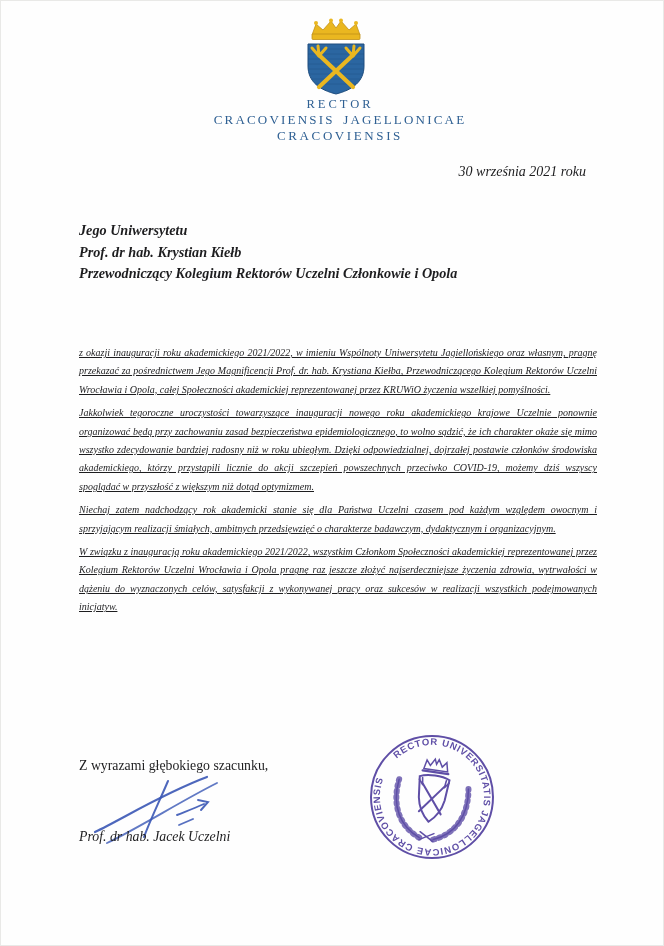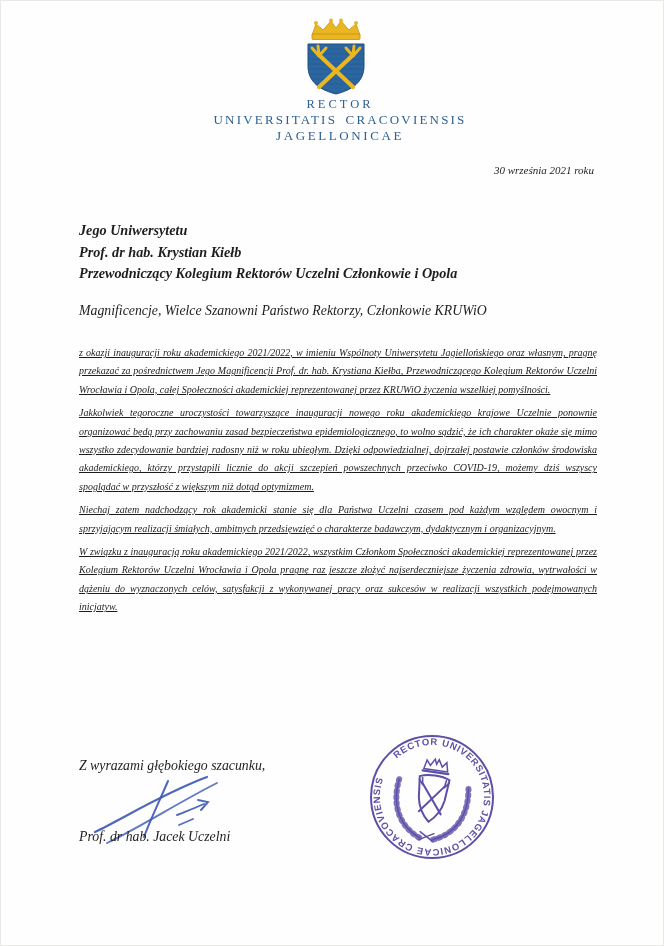--- a/index.html
+++ b/index.html
@@ -14,34 +14,34 @@
     color: var(--text-color, #1d1d1f);
   }
 
   
   .crest { position: absolute; left: 289px; top: 17px; width: 92px; height: 78px; }
   .letterhead-text { position: absolute; left: 16px; right: 0; top: 96px; text-align: center; color: var(--header-blue, #2f6093); }
   .lh1 { font-size: 12.5px; letter-spacing: 3px; line-height: 15px; font-weight: 500; }
   .lh2 { font-size: 13px;   letter-spacing: 2.2px; line-height: 15.5px; word-spacing: 3px; }
   .lh3 { font-size: 13px;   letter-spacing: 2.6px; line-height: 15.5px; }
 
-  .date-line { position: absolute; right: 69px; top: 163px; font-style: italic; font-size: 11px; }
+  .date-line { position: absolute; right: 77px; top: 163px; font-style: italic; font-size: 14px; }
 
   .addressee { position: absolute; left: 78px; top: 219px; font-style: italic; font-weight: bold; font-size: 14.2px; line-height: 21.5px; }
 
   .salutation { position: absolute; left: 78px; top: 302px; font-style: italic; font-size: 13.8px; }
 
   .body-text { position: absolute; left: 78px; top: 343px; width: 518px; }
   .body-text p {
     font-style: italic; font-size: 10px; line-height: 18.4px;
     text-align: justify; text-justify: inter-word;
     margin: 0 0 5px 0; hyphens: none; text-decoration: underline;
   }
 
-  .closing { position: absolute; left: 78px; top: 757px; font-style: italic; font-size: 13.8px; }
+  .closing { position: absolute; left: 78px; top: 757px; font-size: 13.8px; }
   .signature { position: absolute; left: 88px; top: 769px; width: 168px; height: 80px; }
   .signer { position: absolute; left: 78px; top: 828px; font-style: italic; font-size: 13.8px; }
 
   .stamp { position: absolute; left: 366px; top: 731px; width: 130px; height: 130px; opacity: 0.9; }
   .stamp text {
     font-family: "Liberation Sans", "DejaVu Sans", sans-serif;
     font-size: 9.5px; font-weight: 700; letter-spacing: 0.8px;
     fill: var(--stamp-purple, #4e3c9d);
   }
   .stamp .line { stroke: var(--stamp-purple, #4e3c9d); fill: none; stroke-linecap: round; }
@@ -79,33 +79,32 @@
     <g style="stroke:var(--gold,#eab720);stroke-linecap:round">
       <line x1="29" y1="37" x2="63" y2="69" style="stroke-width:4.2"></line>
       <line x1="63" y1="37" x2="29" y2="69" style="stroke-width:4.2"></line>
       <path d="M29,38 L22,30 M29,38 L28,28 M29,38 L36,30" style="stroke-width:3;fill:none"></path>
       <path d="M63,38 L56,30 M63,38 L64,28 M63,38 L70,30" style="stroke-width:3;fill:none"></path>
     </g>
   </svg>
 
   <div class="letterhead-text">
     <div class="lh1">RECTOR</div>
-    <div class="lh2">UNIVERSITATIS CRACOVIENSIS</div>
-    <div class="lh3">JAGELLONICAE</div>
+    <div class="lh2">CRACOVIENSIS JAGELLONICAE</div>
+    <div class="lh3">CRACOVIENSIS</div>
   </div>
 
   <div class="date-line">30 września 2021 roku</div>
 
   <div class="addressee">
     <div>Jego Uniwersytetu</div>
     <div>Prof. dr hab. Krystian Kiełb</div>
     <div>Przewodniczący Kolegium Rektorów Uczelni Członkowie i Opola</div>
   </div>
 
-  <div class="salutation">Magnificencje, Wielce Szanowni Państwo Rektorzy, Członkowie KRUWiO</div>
 
   <div class="body-text">
     <p>z okazji inauguracji roku akademickiego 2021/2022, w imieniu Wspólnoty Uniwersytetu Jagiellońskiego oraz własnym, pragnę przekazać za pośrednictwem Jego Magnificencji Prof. dr. hab. Krystiana Kiełba, Przewodniczącego Kolegium Rektorów Uczelni Wrocławia i Opola, całej Społeczności akademickiej reprezentowanej przez KRUWiO życzenia wszelkiej pomyślności.</p>
     <p>Jakkolwiek tegoroczne uroczystości towarzyszące inauguracji nowego roku akademickiego krajowe Uczelnie ponownie organizować będą przy zachowaniu zasad bezpieczeństwa epidemiologicznego, to wolno sądzić, że ich charakter okaże się mimo wszystko zdecydowanie bardziej radosny niż w roku ubiegłym. Dzięki odpowiedzialnej, dojrzałej postawie członków środowiska akademickiego, którzy przystąpili licznie do akcji szczepień powszechnych przeciwko COVID-19, możemy dziś wszyscy spoglądać w przyszłość z większym niż dotąd optymizmem.</p>
     <p>Niechaj zatem nadchodzący rok akademicki stanie się dla Państwa Uczelni czasem pod każdym względem owocnym i sprzyjającym realizacji śmiałych, ambitnych przedsięwzięć o charakterze badawczym, dydaktycznym i organizacyjnym.</p>
     <p>W związku z inauguracją roku akademickiego 2021/2022, wszystkim Członkom Społeczności akademickiej reprezentowanej przez Kolegium Rektorów Uczelni Wrocławia i Opola pragnę raz jeszcze złożyć najserdeczniejsze życzenia zdrowia, wytrwałości w dążeniu do wyznaczonych celów, satysfakcji z wykonywanej pracy oraz sukcesów w realizacji wszystkich podejmowanych inicjatyw.</p>
   </div>
 
   <div class="closing">Z wyrazami głębokiego szacunku,</div>
 

